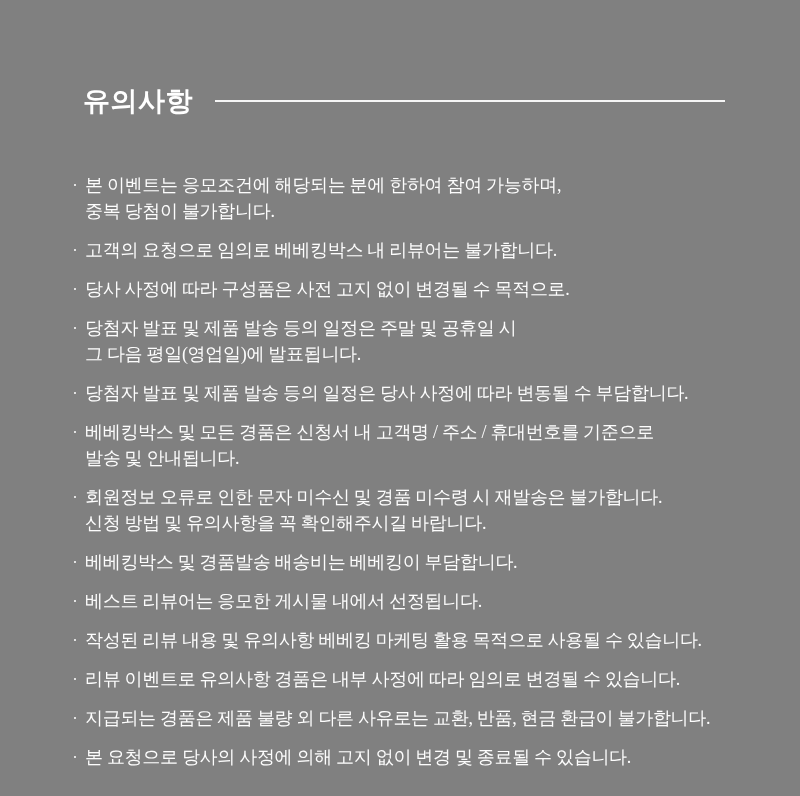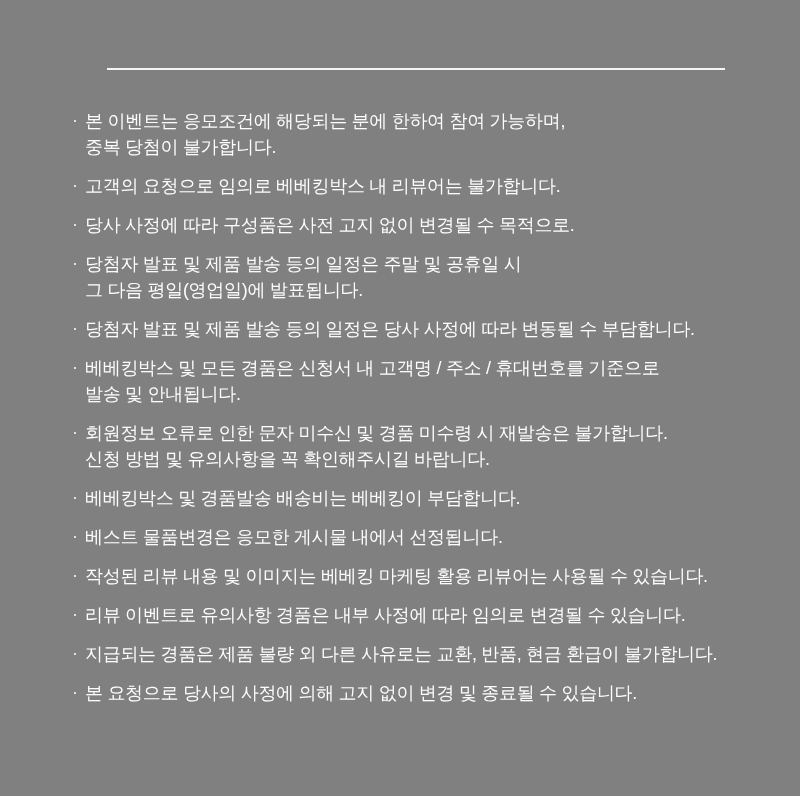--- a/index.html
+++ b/index.html
@@ -52,27 +52,29 @@
     }
     .dot {
       position: absolute;
       left: -13px;
       top: -1px;
       font-size: 18px;
       color: #efefef;
     }
     .note-text {
       display: block;
+      font-family: Liberation Serif, serif;
     }
   </style>
 </head>
 <body>
 
 <div class="page">
   <div class="header">
+    <h1 class="title">유의사항</h1>
     <div class="rule"></div>
   </div>
 
   <ul class="notes">
       <li class="note">
       <span class="dot">·</span>
       <span class="note-text">본 이벤트는 응모조건에 해당되는 분에 한하여 참여 가능하며,<br>중복 당첨이 불가합니다.</span>
     </li>
       <li class="note">
       <span class="dot">·</span>
@@ -97,25 +99,25 @@
       <li class="note">
       <span class="dot">·</span>
       <span class="note-text">회원정보 오류로 인한 문자 미수신 및 경품 미수령 시 재발송은 불가합니다.<br>신청 방법 및 유의사항을 꼭 확인해주시길 바랍니다.</span>
     </li>
       <li class="note">
       <span class="dot">·</span>
       <span class="note-text">베베킹박스 및 경품발송 배송비는 베베킹이 부담합니다.</span>
     </li>
       <li class="note">
       <span class="dot">·</span>
-      <span class="note-text">베스트 물품변경은 응모한 게시물 내에서 선정됩니다.</span>
+      <span class="note-text">베스트 리뷰어는 응모한 게시물 내에서 선정됩니다.</span>
     </li>
       <li class="note">
       <span class="dot">·</span>
-      <span class="note-text">작성된 리뷰 내용 및 이미지는 베베킹 마케팅 활용 리뷰어는 사용될 수 있습니다.</span>
+      <span class="note-text">작성된 리뷰 내용 및 유의사항 베베킹 마케팅 활용 목적으로 사용될 수 있습니다.</span>
     </li>
       <li class="note">
       <span class="dot">·</span>
       <span class="note-text">리뷰 이벤트로 유의사항 경품은 내부 사정에 따라 임의로 변경될 수 있습니다.</span>
     </li>
       <li class="note">
       <span class="dot">·</span>
       <span class="note-text">지급되는 경품은 제품 불량 외 다른 사유로는 교환, 반품, 현금 환급이 불가합니다.</span>
     </li>
       <li class="note">

